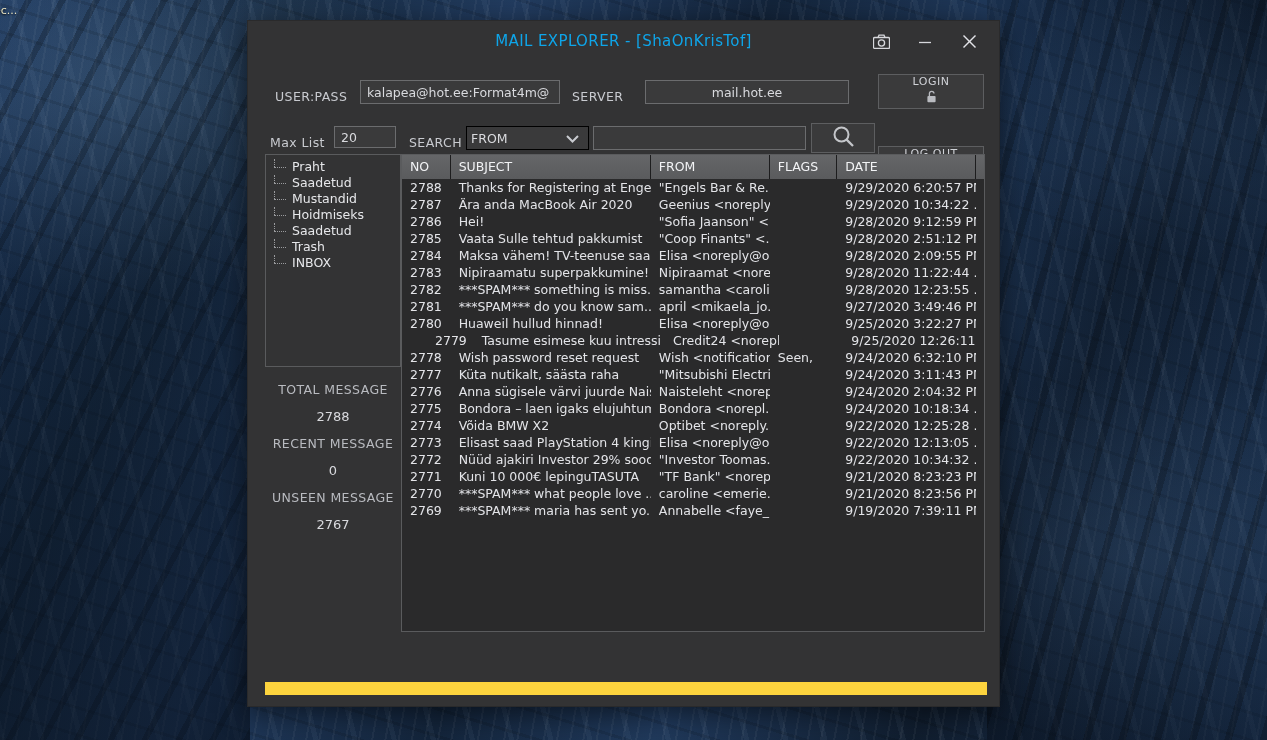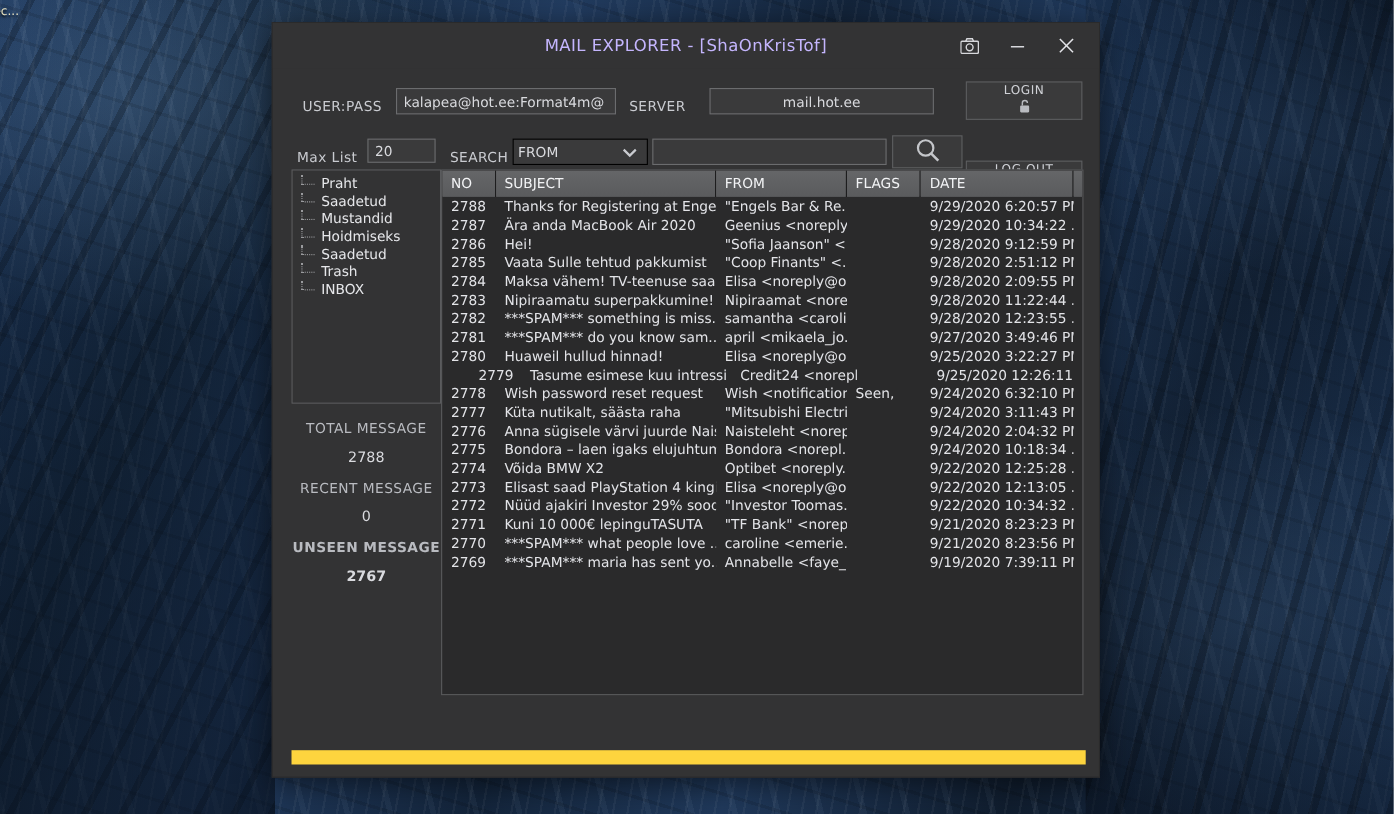--- a/index.html
+++ b/index.html
@@ -61,21 +61,21 @@
   }
 
   
   .titlebar {
     position: relative; height: 41px;
     background: #333334;
   }
   .title-text {
     position: absolute; left: 0; right: 0; top: 11px;
     text-align: center;
-    color: #c4b5fd; font-size: 15px; letter-spacing: .4px;
+    color: #0ea5e9; font-size: 15px; letter-spacing: .4px;
     user-select: none;
   }
   .win-btns {
     position: absolute; right: 8px; top: 0; height: 41px;
     display: flex; align-items: center; gap: 0px;
   }
   .win-btn {
     width: 44px; height: 41px;
     display: flex; align-items: center; justify-content: center;
     color: #d7d8dc; cursor: pointer;
@@ -199,21 +199,21 @@
   .table-box {
     position: absolute;
     left: 153px; top: 0px;
     width: 584px; height: 478px;
     background: #2a2a2b;
     border: 1px solid #5a5b5d;
     overflow: hidden;
   }
   .thead {
     display: flex; height: 24px;
-    background: #404040;
+    background: #bef264;
     border-bottom: 1px solid #1d1d1e;
   }
   .th {
     height: 24px; line-height: 23px;
     color: #f2f3f5; font-size: 12.5px; font-weight: normal;
     padding-left: 8px;
     border-right: 1px solid #1d1d1e;
     background: linear-gradient(180deg,#656668 0%,#5a5b5d 100%);
     overflow: hidden; white-space: nowrap;
     cursor: pointer; user-select: none;
@@ -349,21 +349,21 @@
       </div>
 
       <div class="stat-block" style="top:228px;">
         <div class="stat-label">TOTAL MESSAGE</div>
         <div class="stat-value">2788</div>
       </div>
       <div class="stat-block" style="top:282px;">
         <div class="stat-label">RECENT MESSAGE</div>
         <div class="stat-value">0</div>
       </div>
-      <div class="stat-block" style="top:336px;font-weight:bold;">
+      <div class="stat-block" style="top:336px;">
         <div class="stat-label">UNSEEN MESSAGE</div>
         <div class="stat-value">2767</div>
       </div>
 
       <div class="table-box">
         <div class="thead">
           <div class="th" style="width:49px;">NO</div>
           <div class="th" style="width:202px;">SUBJECT</div>
           <div class="th" style="width:120px;">FROM</div>
           <div class="th" style="width:68px;">FLAGS</div>

